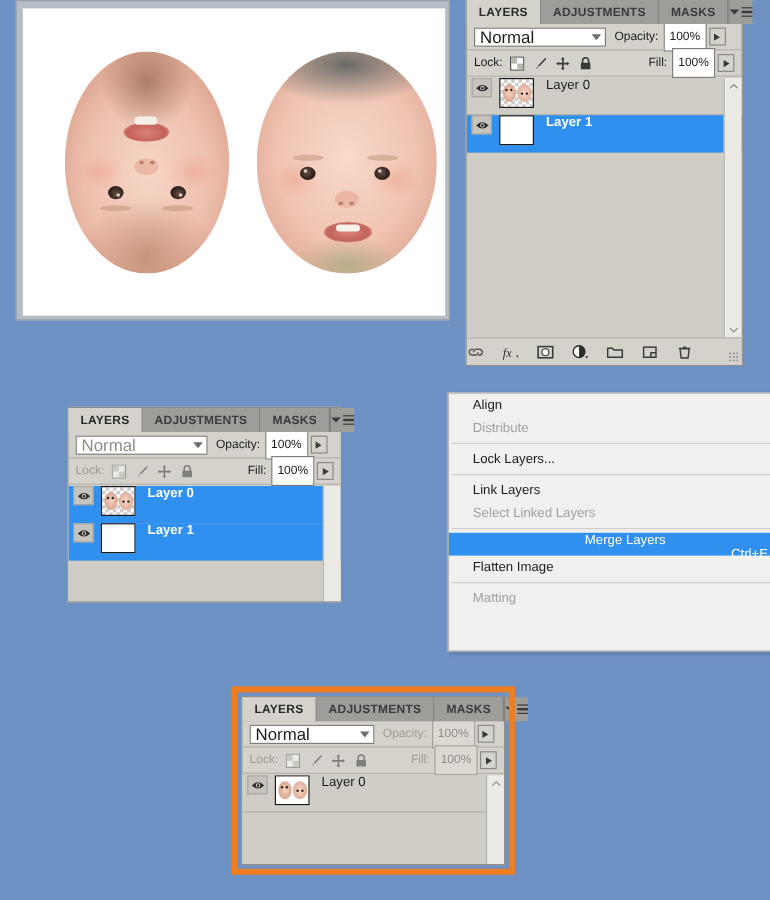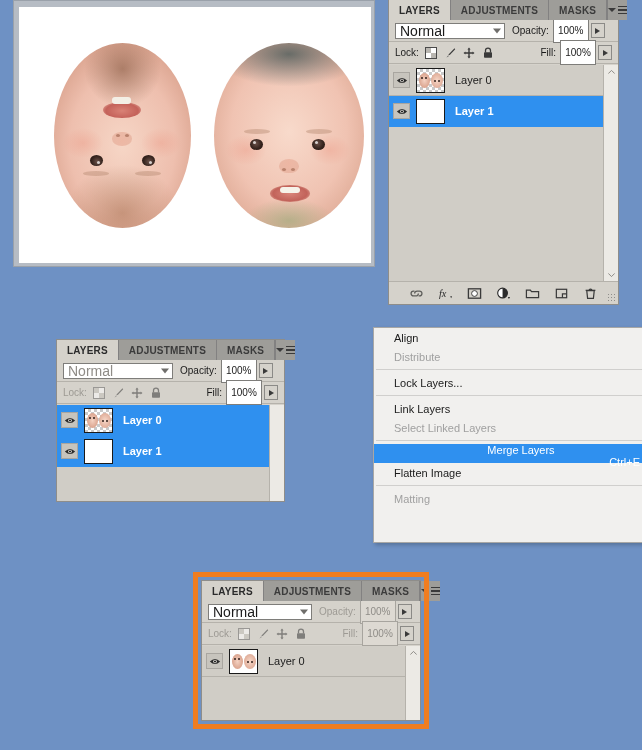--- a/index.html
+++ b/index.html
@@ -90,21 +90,21 @@
   }
   .spin i{width:0;height:0;border-top:3.5px solid transparent;border-bottom:3.5px solid transparent;border-left:5px solid #3a3a3a;}
   .grow{flex:1;}
 
   .lockicons{display:flex;align-items:center;gap:7px;margin-left:6px;}
   .ico{width:12px;height:12px;display:block;}
 
   
   .layerlist{position:absolute;left:0;right:0;background:#d0cdc6;overflow:hidden;}
   .layer-row{
-    height:31px;display:flex;align-items:center;border-bottom:1px solid #b5b2ab;
+    height:31px;display:flex;align-items:flex-start;border-bottom:1px solid #b5b2ab;
     background:#d0cdc6;box-sizing:border-box;
   }
   .layer-row.selected{background:#2f90ef;border-bottom-color:#2f90ef;}
   .eye-cell{width:25px;display:flex;align-items:center;justify-content:center;}
   .eye-box{width:17px;height:16px;background:#c7c4bd;border:1px solid #a9a6a0;display:flex;align-items:center;justify-content:center;box-sizing:border-box;}
   .thumb{
     width:29px;height:25px;border:1px solid #1a1a1a;box-sizing:border-box;margin-left:2px;
     position:relative;overflow:hidden;background:#fff;
   }
   .thumb.checker{
@@ -124,21 +124,21 @@
 
   
   .vscroll{position:absolute;top:0;right:0;width:14px;bottom:0;background:#eceae5;border-left:1px solid #b5b2ab;}
   .vs-arrow{height:14px;display:flex;align-items:center;justify-content:center;}
   .vs-arrow.bottom{position:absolute;bottom:0;left:0;right:0;}
   .vs-chev{width:7px;height:4px;}
 
   
   .panel-toolbar{
     position:absolute;left:0;right:0;bottom:0;height:22px;background:#d5d2cb;
-    border-top:1px solid #b5b2ab;display:flex;align-items:center;justify-content:center;gap:14px;
+    border-top:1px solid #b5b2ab;display:flex;align-items:center;justify-content:flex-start;gap:14px;
   }
   .tb-ico{width:15px;height:15px;display:block;}
   .grip{position:absolute;right:3px;bottom:3px;width:8px;height:8px;
     background-image:radial-gradient(#8e8d8a 35%,transparent 36%);background-size:3px 3px;}
 
   
   .ctxmenu{
     position:absolute;left:373px;top:327px;width:286px;height:216px;
     background:#f1f0ee;border:1px solid #a8a7a5;box-sizing:border-box;
     box-shadow:2px 2px 4px rgba(0,0,0,.22);

